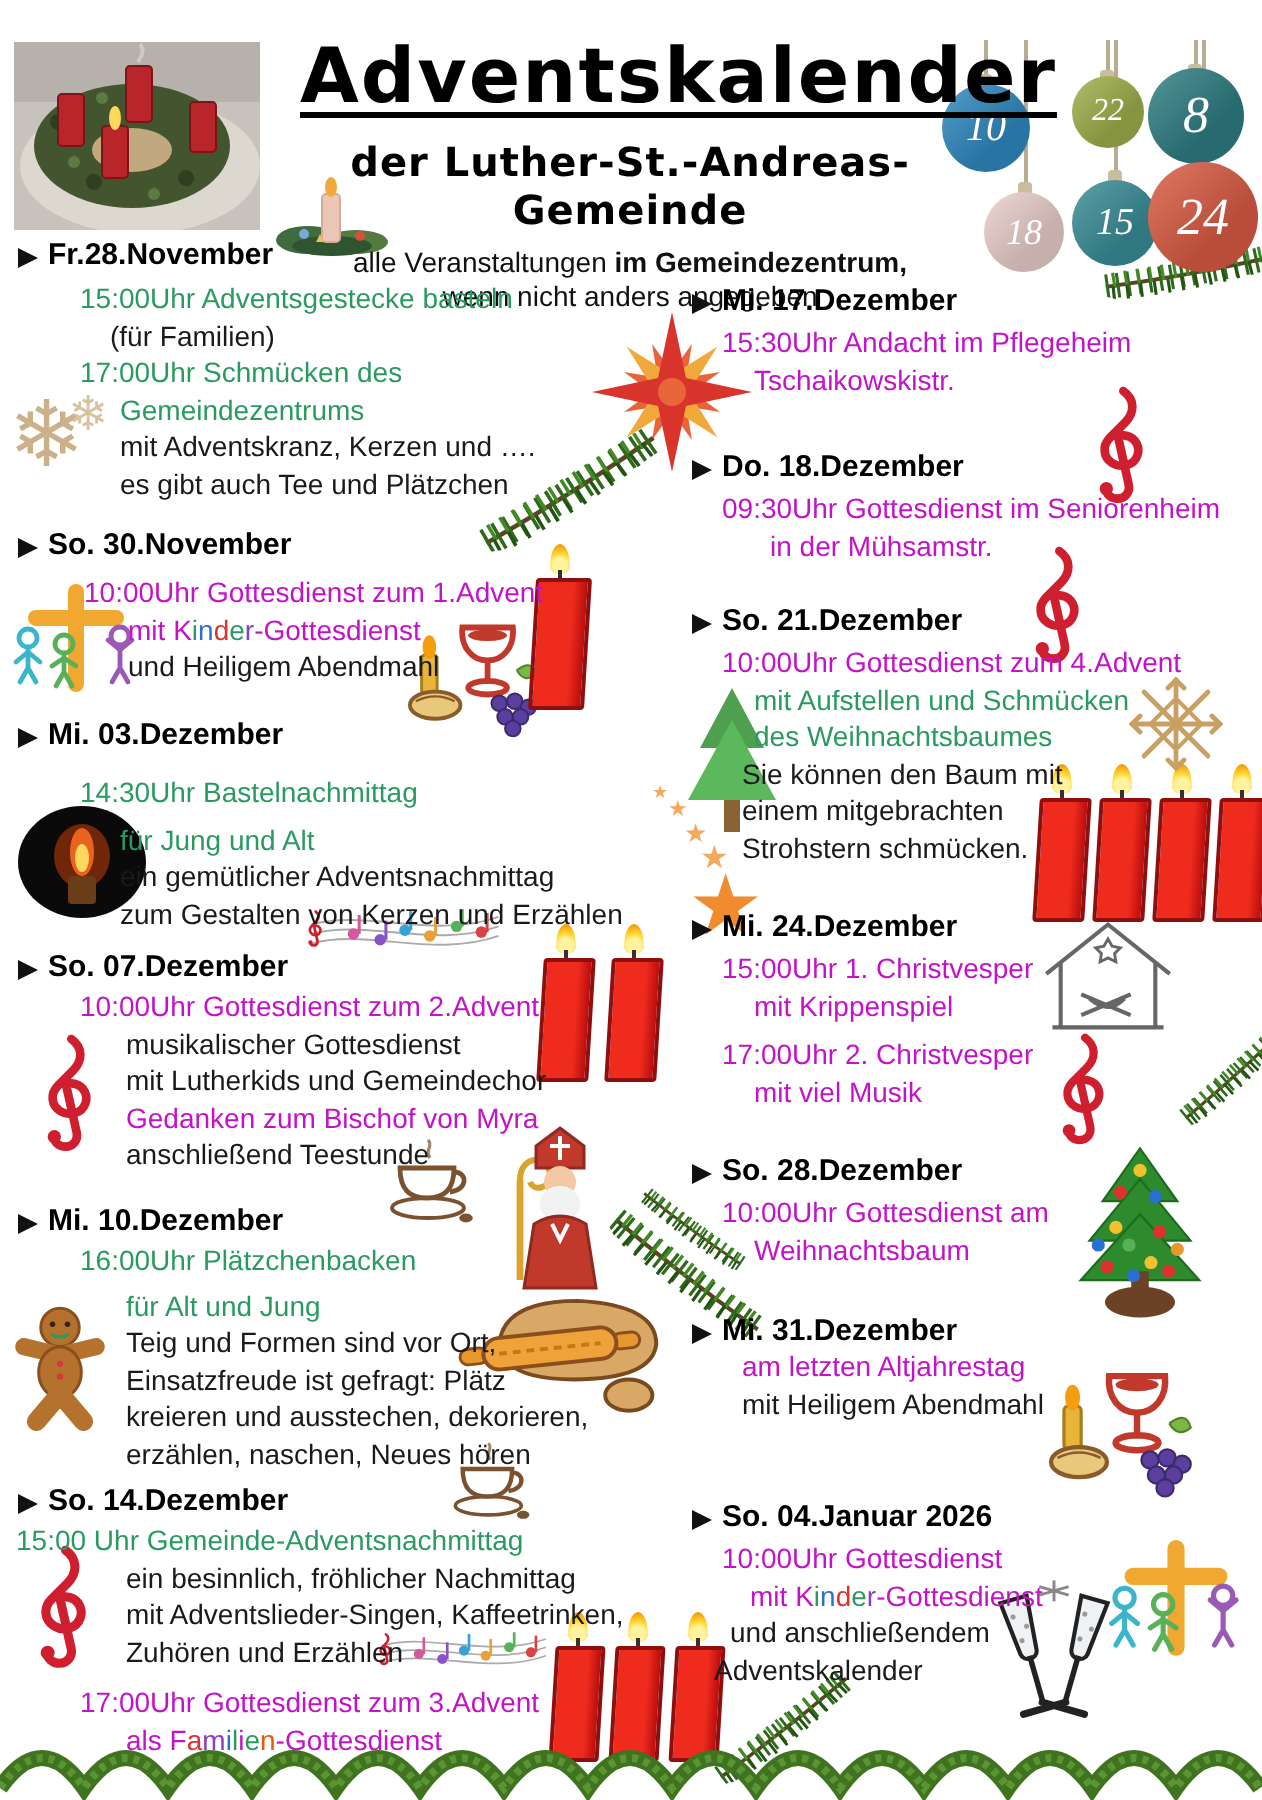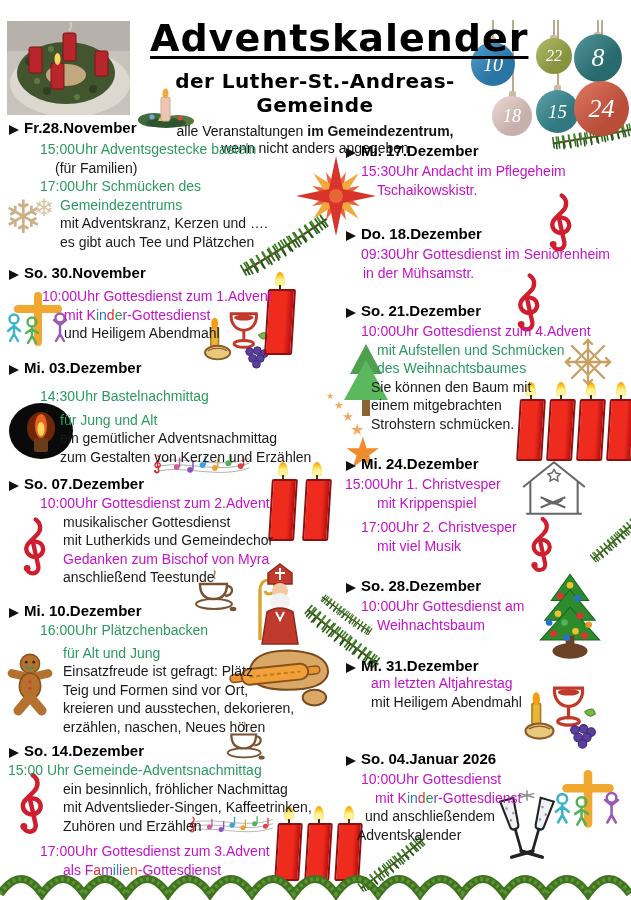--- a/index.html
+++ b/index.html
@@ -540,22 +540,22 @@
 
   <div class="sec" style="left:8px;top:602px">
     <div class="date">
         <span class="arr"><svg width="12" height="12" viewBox="0 0 12 12">
             <path d="M1 1 L11 6 L1 11 Z" fill="#111"></path>
           </svg></span>
         <span>Mi. 10.Dezember</span>
       </div>
     <div class="ln g" style="margin-left:32px;margin-top:2px">16:00Uhr Plätzchenbacken</div>
     <div class="ln g" style="margin-left:55px;margin-top:4px">für Alt und Jung</div>
+    <div class="ln b" style="margin-left:55px">Teig und Formen sind vor Ort,</div>
     <div class="ln b" style="margin-left:55px">Einsatzfreude ist gefragt: Plätz</div>
-    <div class="ln b" style="margin-left:55px">Teig und Formen sind vor Ort,</div>
     <div class="ln b" style="margin-left:55px">kreieren und ausstechen, dekorieren,</div>
     <div class="ln b" style="margin-left:55px">erzählen, naschen, Neues hören</div>
   </div>
 
   <div class="sec" style="left:8px;top:742px">
     <div class="date">
         <span class="arr"><svg width="12" height="12" viewBox="0 0 12 12">
             <path d="M1 1 L11 6 L1 11 Z" fill="#111"></path>
           </svg></span>
         <span>So. 14.Dezember</span>
@@ -580,21 +580,21 @@
   </div>
 
   <div class="sec" style="left:345px;top:225px">
     <div class="date">
         <span class="arr"><svg width="12" height="12" viewBox="0 0 12 12">
             <path d="M1 1 L11 6 L1 11 Z" fill="#111"></path>
           </svg></span>
         <span>Do. 18.Dezember</span>
       </div>
     <div class="ln m" style="margin-left:16px;margin-top:3px">09:30Uhr Gottesdienst im Seniorenheim</div>
-    <div class="ln m" style="margin-left:18px">in der Mühsamstr.</div>
+    <div class="ln m" style="margin-left:40px">in der Mühsamstr.</div>
   </div>
 
   <div class="sec" style="left:345px;top:302px">
     <div class="date">
         <span class="arr"><svg width="12" height="12" viewBox="0 0 12 12">
             <path d="M1 1 L11 6 L1 11 Z" fill="#111"></path>
           </svg></span>
         <span>So. 21.Dezember</span>
       </div>
     <div class="ln m" style="margin-left:16px;margin-top:3px">10:00Uhr Gottesdienst zum 4.Advent</div>
@@ -605,21 +605,21 @@
     <div class="ln b" style="margin-left:26px">Strohstern schmücken.</div>
   </div>
 
   <div class="sec" style="left:345px;top:455px">
     <div class="date">
         <span class="arr"><svg width="12" height="12" viewBox="0 0 12 12">
             <path d="M1 1 L11 6 L1 11 Z" fill="#111"></path>
           </svg></span>
         <span>Mi. 24.Dezember</span>
       </div>
-    <div class="ln m" style="margin-top:3px">15:00Uhr 1. Christvesper</div>
+    <div class="ln m" style="margin-left:16px;margin-top:3px">15:00Uhr 1. Christvesper</div>
     <div class="ln m" style="margin-left:32px">mit Krippenspiel</div>
     <div class="ln m" style="margin-left:16px;margin-top:6px">17:00Uhr 2. Christvesper</div>
     <div class="ln m" style="margin-left:32px">mit viel Musik</div>
   </div>
 
   <div class="sec" style="left:345px;top:577px">
     <div class="date">
         <span class="arr"><svg width="12" height="12" viewBox="0 0 12 12">
             <path d="M1 1 L11 6 L1 11 Z" fill="#111"></path>
           </svg></span>

